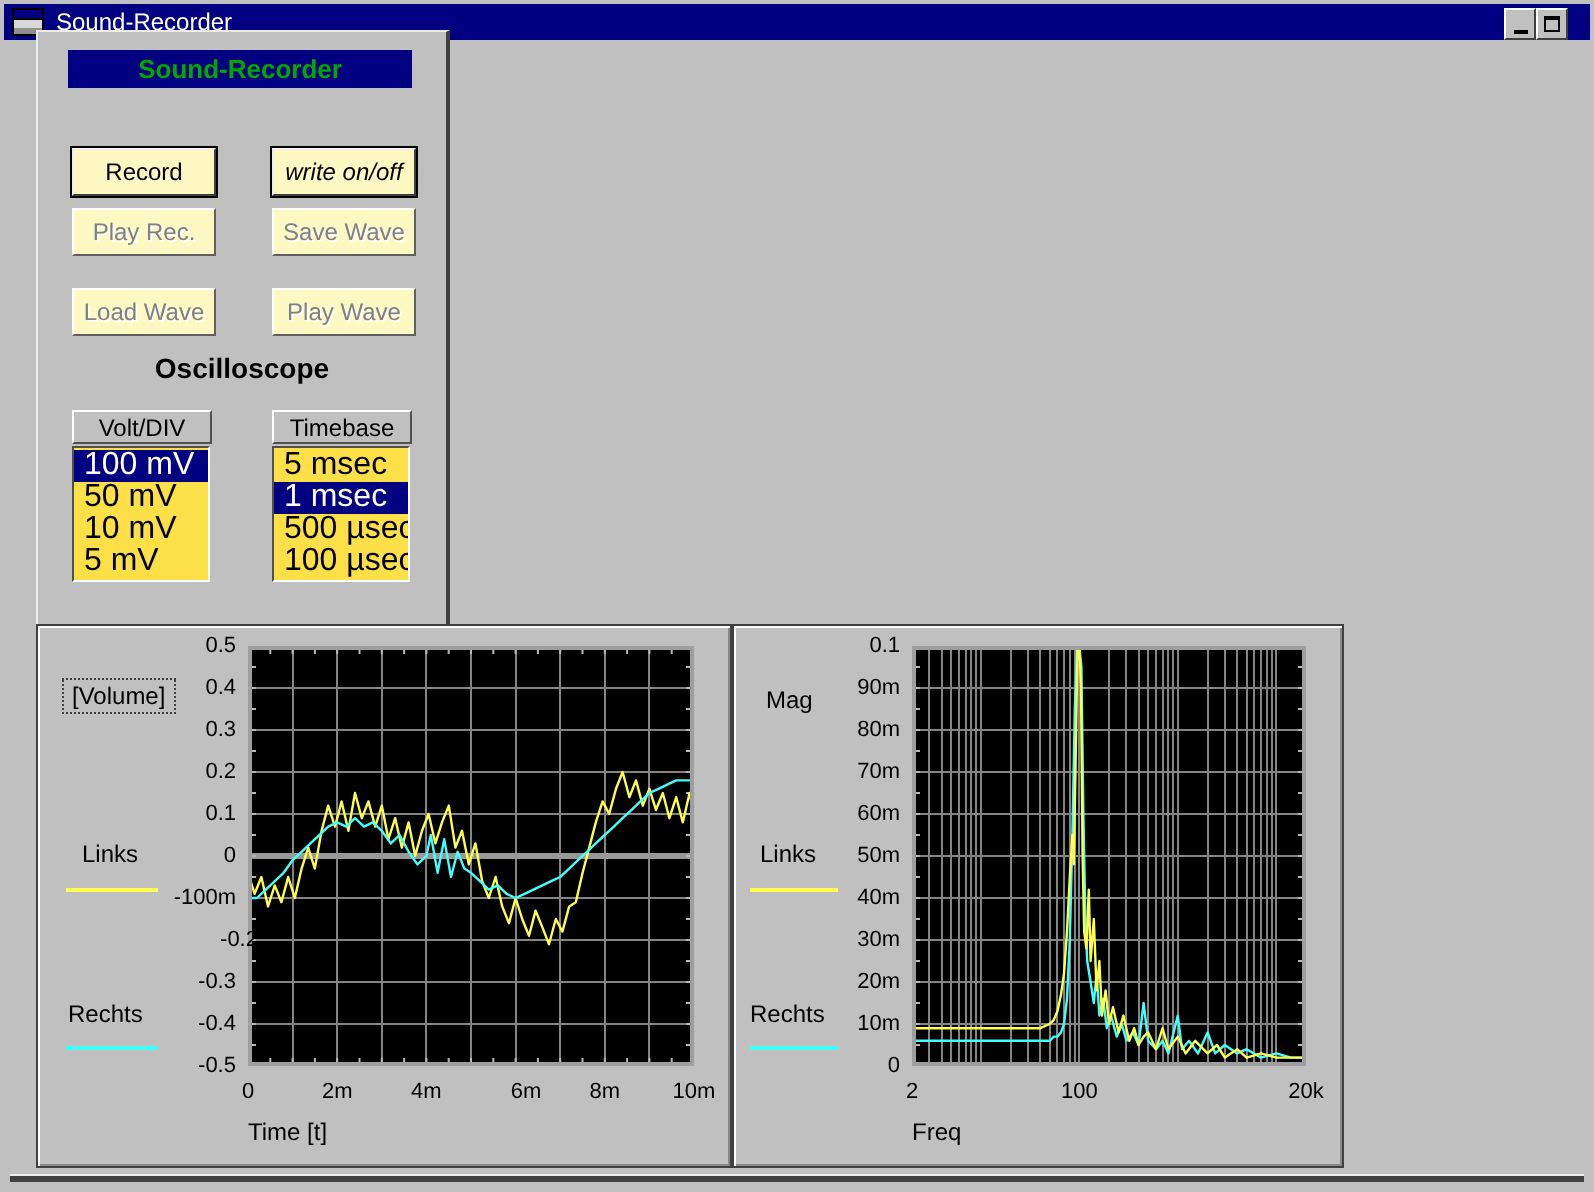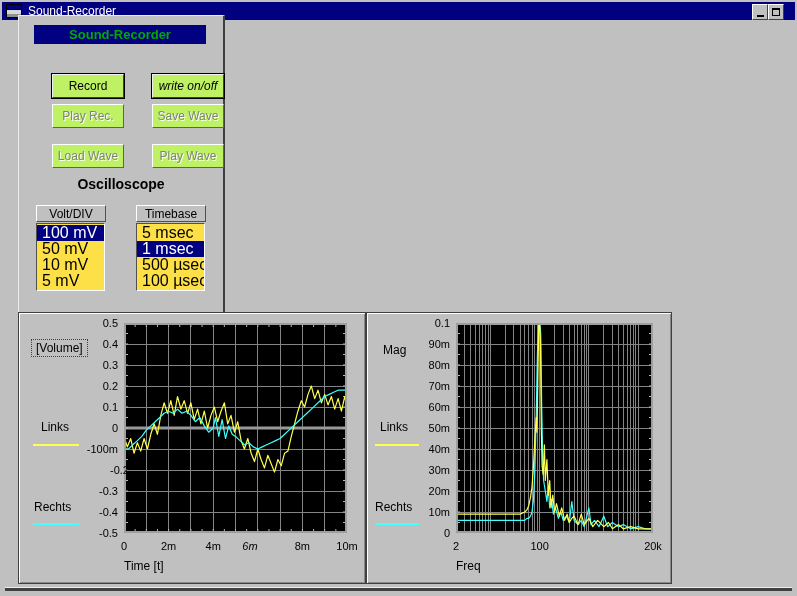--- a/index.html
+++ b/index.html
@@ -17,22 +17,22 @@
   .titletext{color:#fff;font-size:12px;margin-left:6px;white-space:nowrap;}
   .tb-btn{position:absolute;top:2px;width:14px;height:14px;background:#c0c0c0;border:1px solid;border-color:#ffffff #404040 #404040 #ffffff;display:flex;align-items:flex-end;justify-content:center;cursor:default;}
   #btn-min{right:27px;}
   #btn-max{right:11px;align-items:center;}
   #btn-min .glyph{width:7px;height:2px;background:#000;margin-bottom:2px;}
   #btn-max .glyph{width:8px;height:8px;border:1px solid #000;border-top:2px solid #000;background:#c0c0c0;box-sizing:border-box;}
   
   .control-panel{position:absolute;left:18px;top:15px;width:204px;height:296px;background:#c0c0c0;
     border-top:1px solid #ececec;border-left:1px solid #ececec;border-right:2px solid #404040;border-bottom:1px solid #404040;}
   .panel-header{position:absolute;left:15px;top:9px;width:172px;height:19px;background:#000080;color:#00a800;font-weight:bold;font-size:13px;text-align:center;line-height:19px;}
-  .btn{position:absolute;width:70px;height:22px;background:#bef264;font-size:12px;color:#000;display:flex;align-items:center;justify-content:center;
-    border:1px solid;border-color:#efefef #404040 #404040 #efefef;box-shadow:0 0 0 1px #000;cursor:default;white-space:nowrap;margin-left:16px;}
+  .btn{position:absolute;width:70px;height:22px;background:#fef9c3;font-size:12px;color:#000;display:flex;align-items:center;justify-content:center;
+    border:1px solid;border-color:#efefef #404040 #404040 #efefef;box-shadow:0 0 0 1px #000;cursor:default;white-space:nowrap;}
   .btn.disabled{box-shadow:none;border-color:#ffffff #606060 #606060 #ffffff;color:#808080;text-shadow:1px 1px 0 #ffffff;}
   #btn-record{left:17px;top:58px;}
   #btn-write{left:117px;top:58px;font-style:italic;}
   #btn-playrec{left:17px;top:88px;}
   #btn-savewave{left:117px;top:88px;}
   #btn-loadwave{left:17px;top:128px;}
   #btn-playwave{left:117px;top:128px;}
   .osc-title{position:absolute;left:0;top:160px;width:100%;text-align:center;font-weight:bold;font-size:14px;color:#000;}
   .list-header{position:absolute;width:70px;height:17px;background:#c0c0c0;border:1px solid;border-color:#ffffff #505050 #505050 #ffffff;font-size:12px;text-align:center;line-height:16px;color:#000;box-sizing:border-box;}
   #voltdiv-header{left:17px;top:189px;}
@@ -238,21 +238,21 @@
     <div class="ytick" style="top: 88px; left: 44px; width: 55px;">0.1</div>
     <div class="ytick" style="top: 109px; left: 44px; width: 55px;">0</div>
     <div class="ytick" style="top: 130px; left: 44px; width: 55px;">-100m</div>
     <div class="ytick" style="top: 151px; left: 55px; width: 55px;">-0.2</div>
     <div class="ytick" style="top: 172px; left: 44px; width: 55px;">-0.3</div>
     <div class="ytick" style="top: 193px; left: 44px; width: 55px;">-0.4</div>
     <div class="ytick" style="top: 214px; left: 44px; width: 55px;">-0.5</div>
     <div class="xtick" style="left: 80px; width: 50px; top: 227px;">0</div>
     <div class="xtick" style="left: 124.6px; width: 50px; top: 227px;">2m</div>
     <div class="xtick" style="left: 169.2px; width: 50px; top: 227px;">4m</div>
-    <div class="xtick" style="left: 206px; width: 50px; top: 227px; font-style: italic;">6m</div>
+    <div class="xtick" style="left: 219px; width: 50px; top: 227px;">6m</div>
     <div class="xtick" style="left: 258.4px; width: 50px; top: 227px;">8m</div>
     <div class="xtick" style="left: 303px; width: 50px; top: 227px;">10m</div>
   </div>
 
 <div class="chart-panel" id="panel-right">
   <div class="mag-label">Mag</div>
   <div class="leg-label leg-links">Links</div>
   <div class="leg-line line-links" style="background: rgb(255, 255, 77);"></div>
   <div class="leg-label leg-rechts">Rechts</div>
   <div class="leg-line line-rechts" style="background: rgb(64, 255, 255);"></div>

